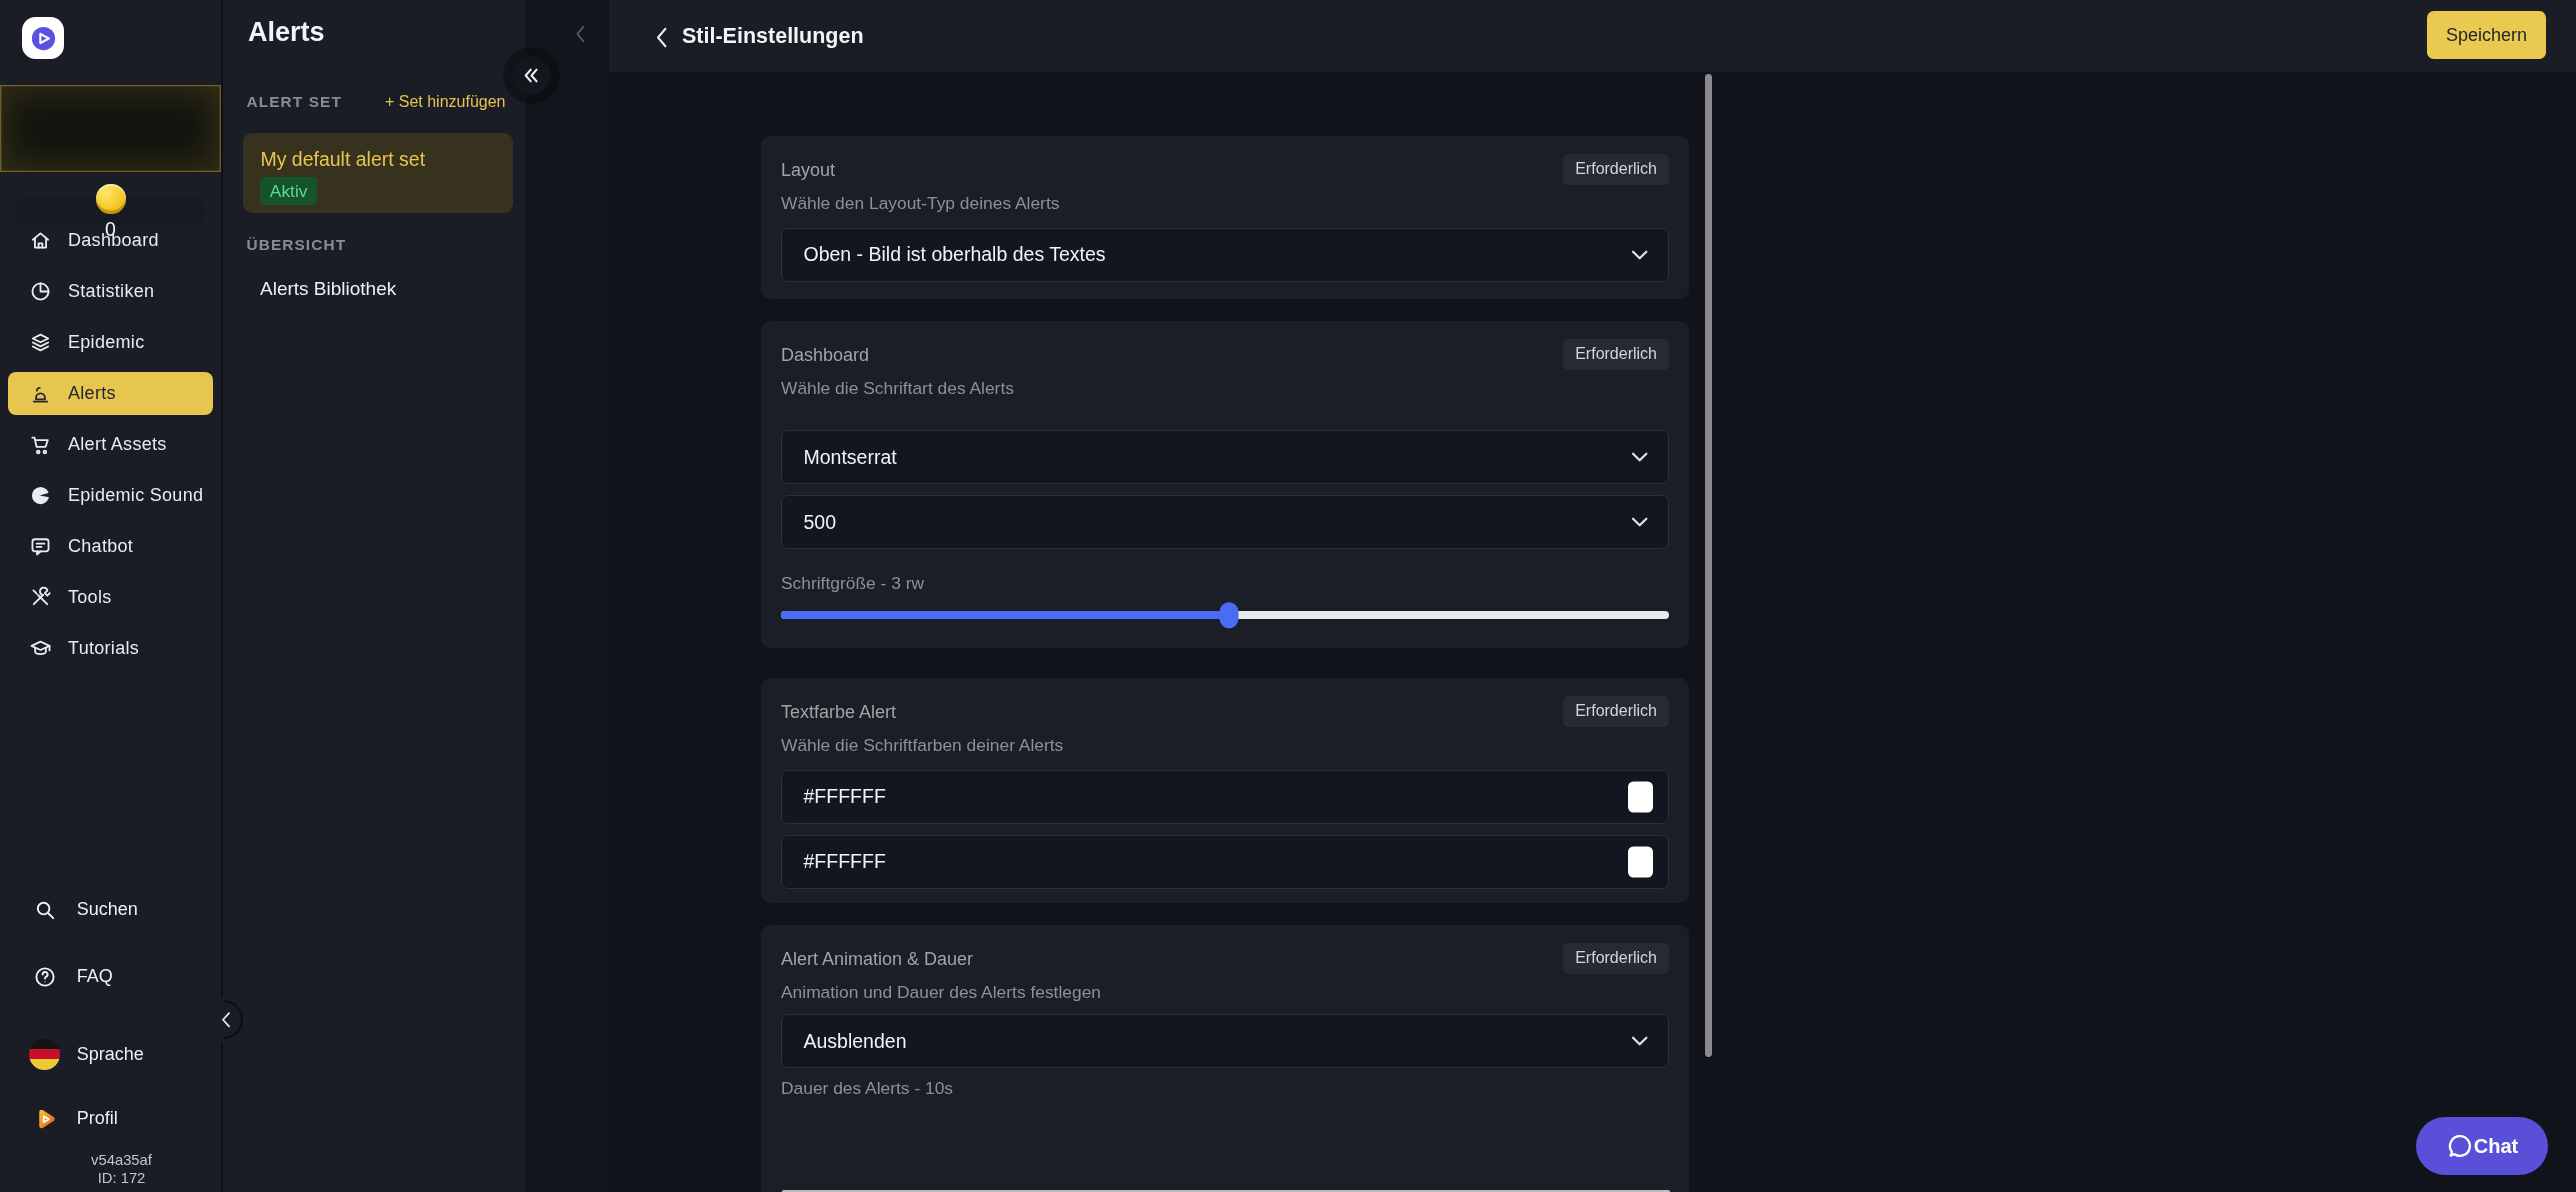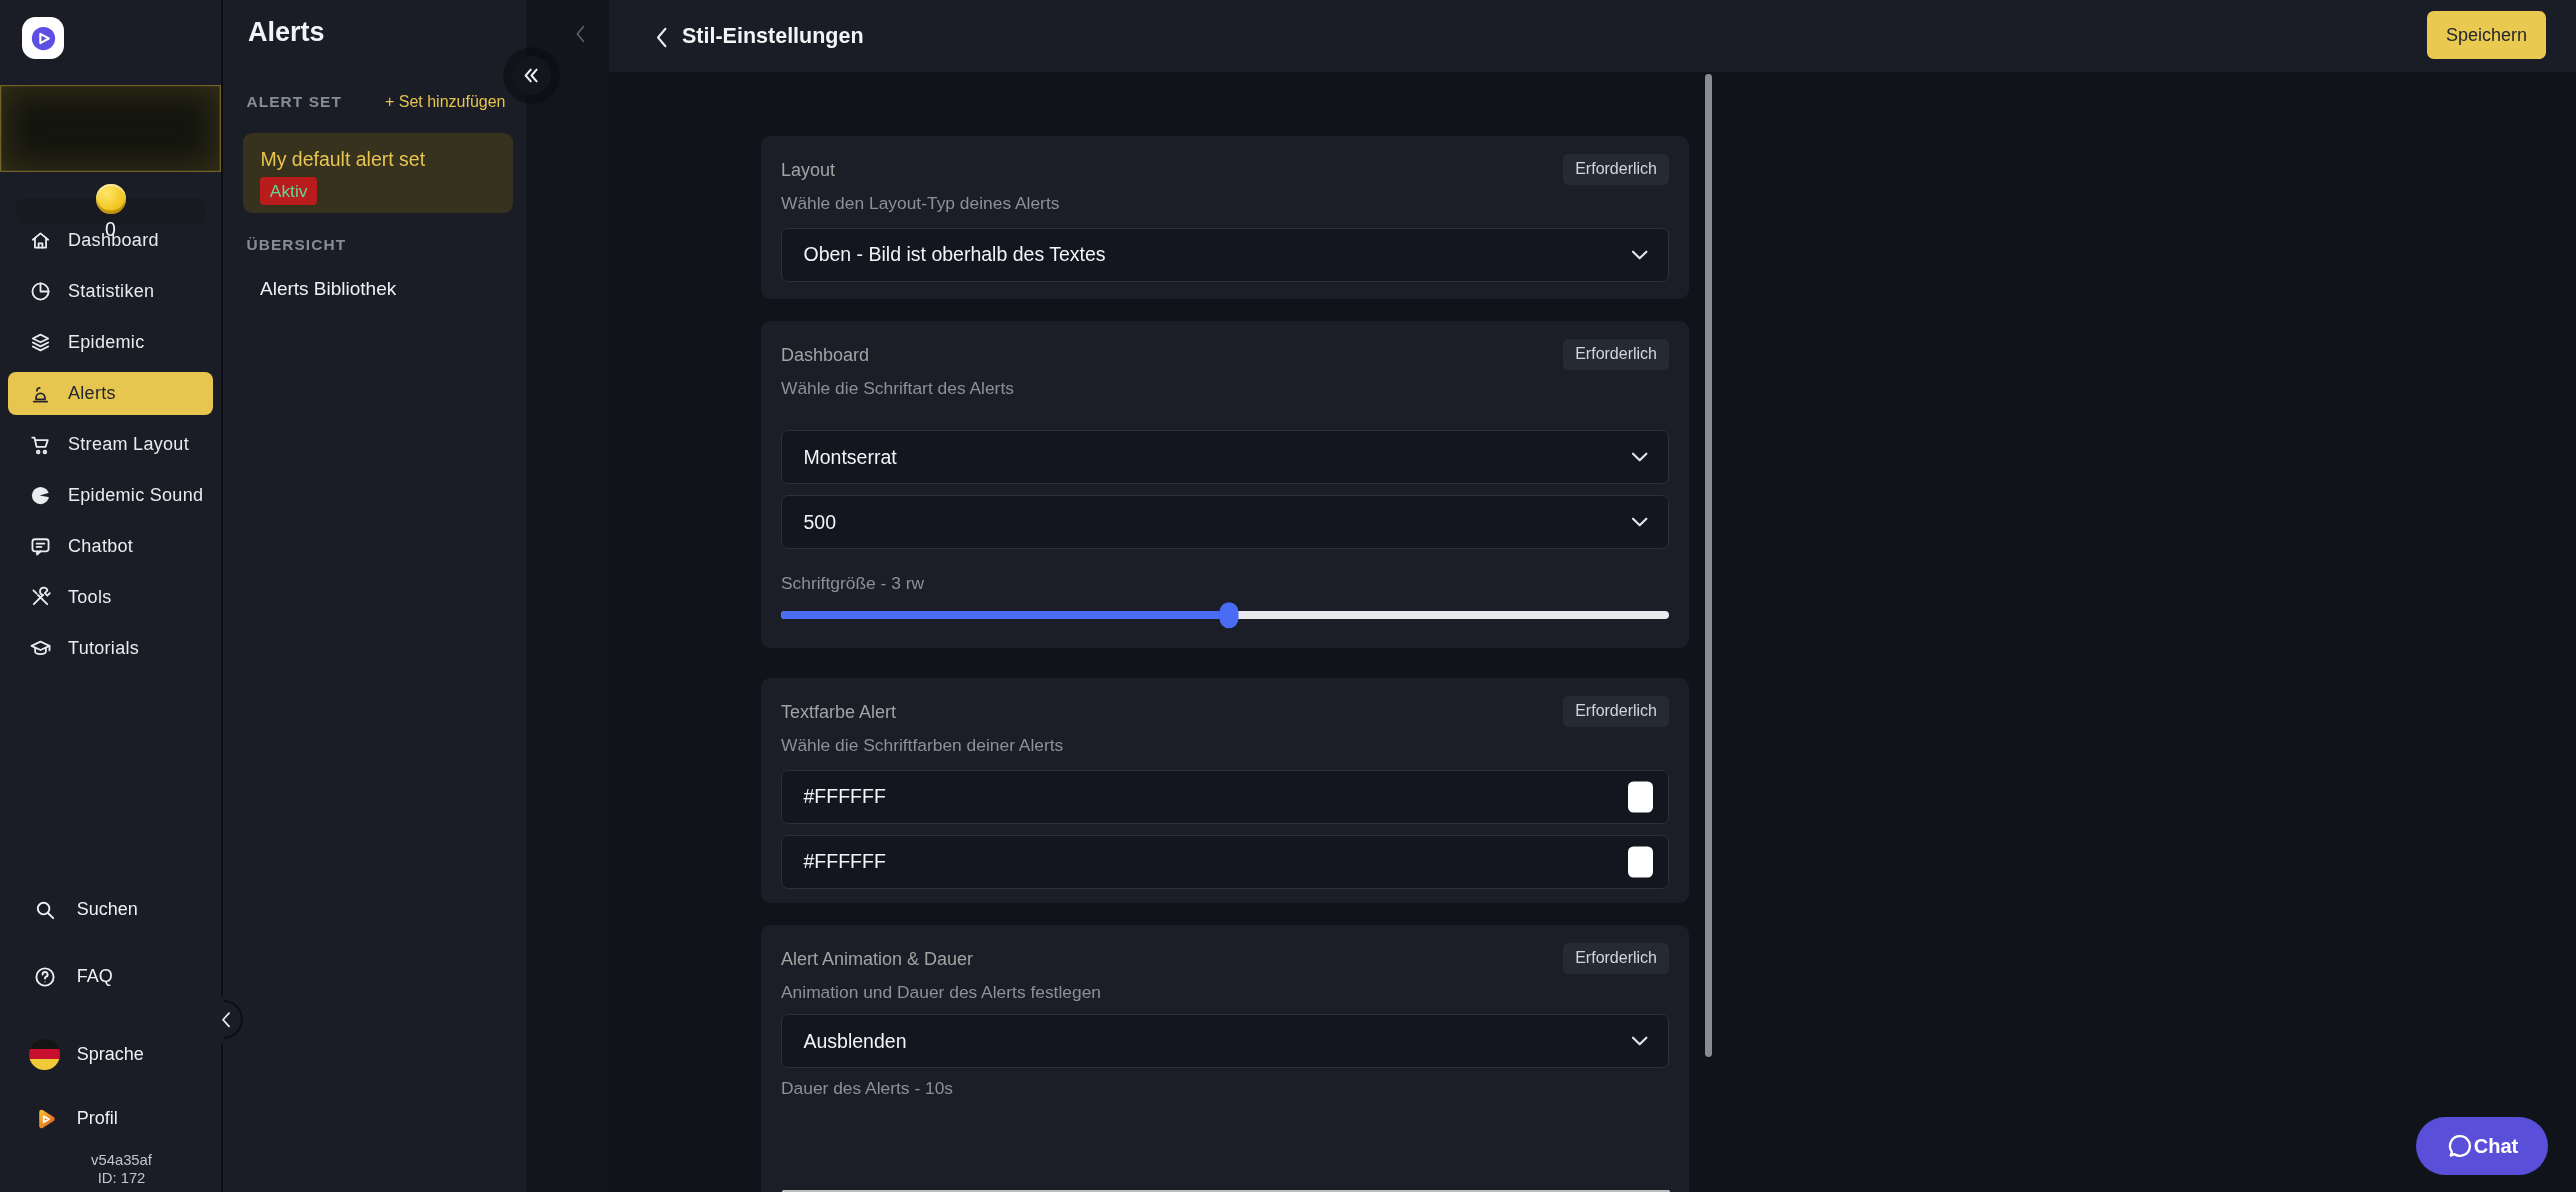--- a/index.html
+++ b/index.html
@@ -45,21 +45,21 @@
   .collapse-chevron{position:absolute;left:219px;top:1009px;}
   
   .panel-title{position:absolute;left:25px;top:17.4px;font-size:27px;font-weight:700;color:#f2f4f7;}
   .panel-row{position:absolute;left:23.5px;top:93px;width:259px;display:flex;justify-content:space-between;align-items:center;gap:8px;}
   .panel-section-label{font-size:15.4px;font-weight:700;letter-spacing:1.1px;color:#878d98;}
   .add-set{font-size:16px;color:#e6c44c;cursor:pointer;}
   .set-card{position:absolute;left:20px;top:133px;width:270px;height:80px;border-radius:9.4px;
             background:#37321e;box-sizing:border-box;padding:14.8px 17.4px;cursor:pointer;}
   .set-name{font-size:19.5px;font-weight:500;color:#e8c550;}
   .set-status{display:inline-block;margin-top:6.7px;padding:3.4px 9.4px;border-radius:4px;
-              background:#b91c1c;color:#5fd793;font-size:17.4px;}
+              background:#14532d;color:#5fd793;font-size:17.4px;}
   .overview-label{position:absolute;left:23.5px;top:236px;}
   .library-item{position:absolute;left:37px;top:278px;font-size:19px;color:#eef0f3;cursor:pointer;}
   .panel-collapse-btn{position:absolute;left:512px;top:56px;width:39px;height:39px;border-radius:50%;
                       background:#14161d;box-shadow:0 0 0 8.7px rgba(8,10,14,.5);
                       display:flex;align-items:center;justify-content:center;cursor:pointer;z-index:5;}
   .strip-chevron{position:absolute;left:574px;top:24px;opacity:.55;cursor:pointer;}
   
   .back-btn{position:absolute;left:647px;top:23px;width:29.5px;height:29.5px;display:flex;
             align-items:center;justify-content:center;cursor:pointer;}
   .page-title{position:absolute;left:682px;top:0;height:72px;display:flex;align-items:center;
@@ -165,21 +165,21 @@
           <span class="nav-label">Alerts</span>
         </div>
         <div class="nav-item">
           <span class="nav-icon">
             <svg class="icon" viewBox="0 0 24 24">
               <circle cx="9.6" cy="19.8" r="1.4" fill="none" stroke="currentColor" stroke-width="1.9" stroke-linecap="round" stroke-linejoin="round"></circle>
               <circle cx="16.6" cy="19.8" r="1.4" fill="none" stroke="currentColor" stroke-width="1.9" stroke-linecap="round" stroke-linejoin="round"></circle>
               <path d="M3.4 4.8 h2.3 l2.2 9.6 h9.4 l2.3 -7 H6.3" fill="none" stroke="currentColor" stroke-width="1.9" stroke-linecap="round" stroke-linejoin="round"></path>
             </svg>
           </span>
-          <span class="nav-label">Stream Layout</span>
+          <span class="nav-label">Alert Assets</span>
         </div>
         <div class="nav-item">
           <span class="nav-icon">
             <svg class="icon" viewBox="0 0 24 24">
               <circle cx="12" cy="12" r="9" fill="currentColor"></circle>
               <path d="M11 12 L23 8.6 L23 14.2 Z" fill="#1a1d25"></path>
             </svg>
           </span>
           <span class="nav-label">Epidemic Sound</span>
         </div>

